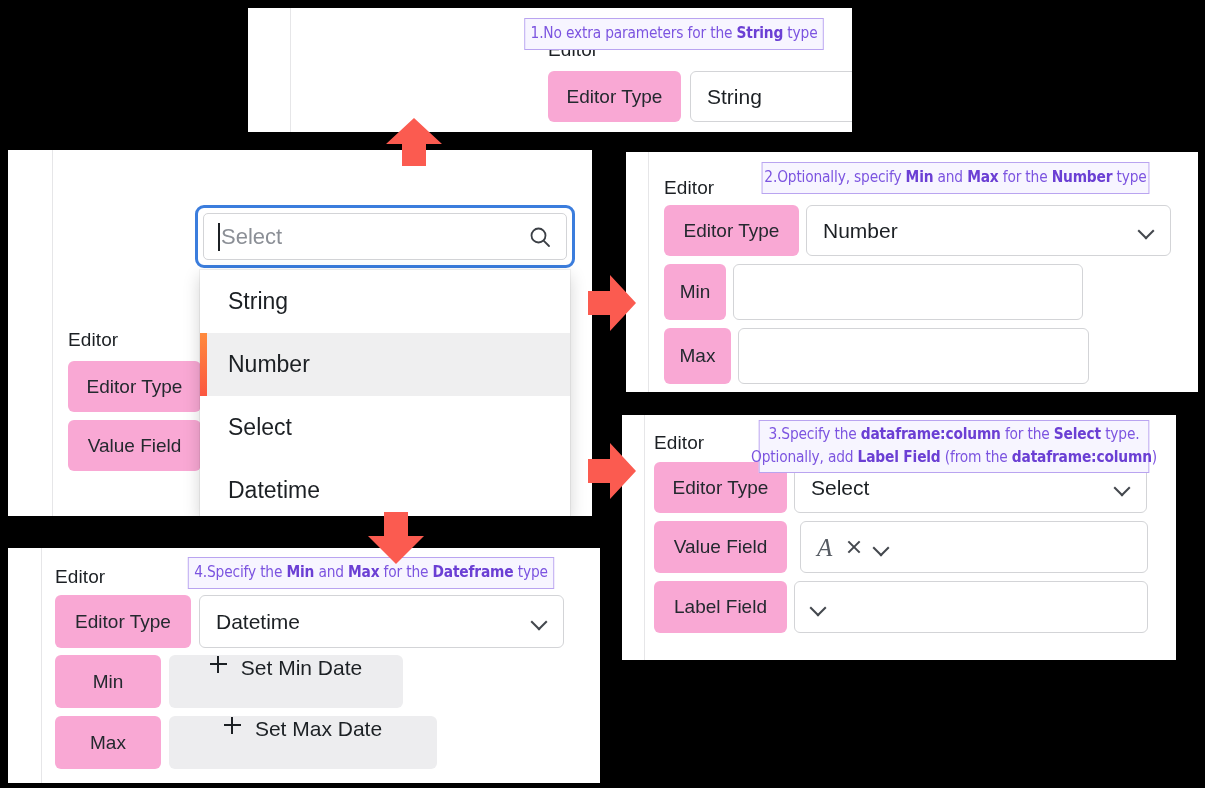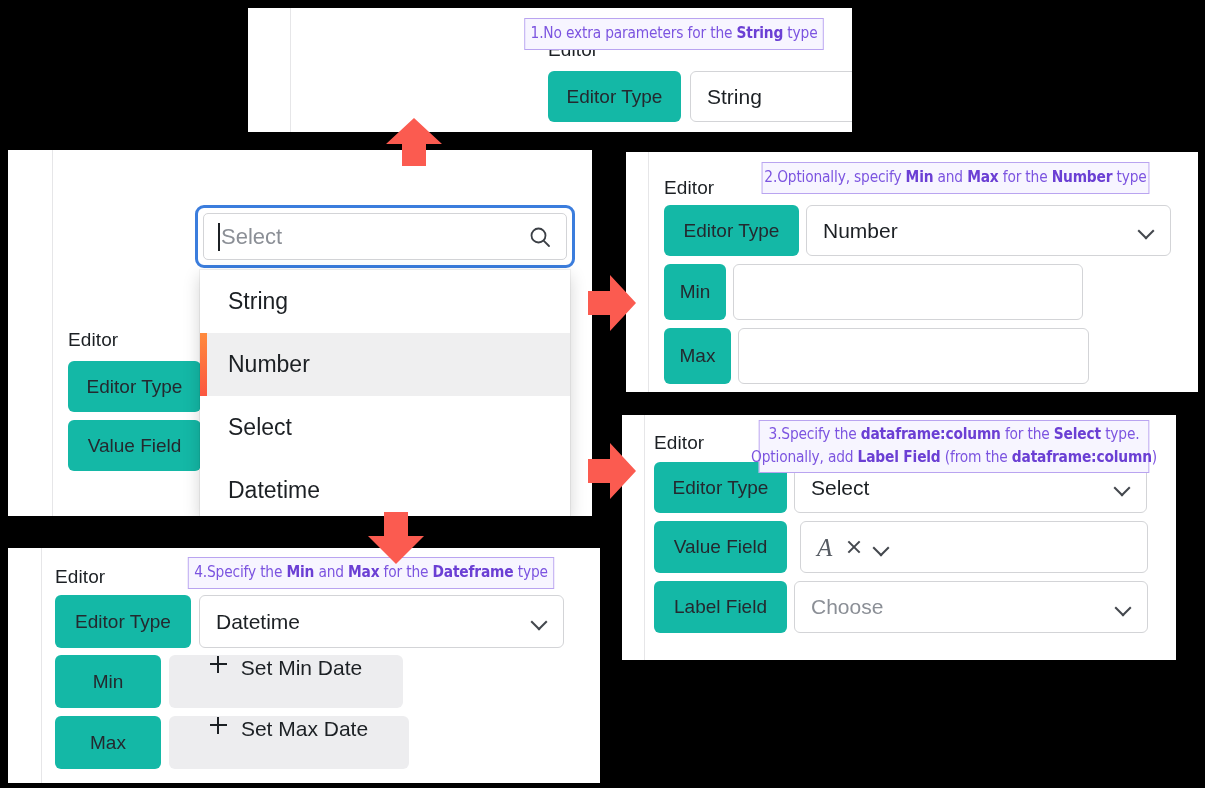--- a/index.html
+++ b/index.html
@@ -47,21 +47,21 @@
     white-space: nowrap;
   }
 
   
   .row {
     position: absolute;
     display: flex;
     align-items: stretch;
   }
   .row-label {
-    background: #14b8a6;
+    background: #f9a8d4;
     border-radius: 6px;
     display: flex;
     align-items: center;
     justify-content: center;
     color: #24292f;
     font-size: 19px;
     font-weight: 400;
     white-space: nowrap;
     box-sizing: border-box;
   }
@@ -358,21 +358,20 @@
         <span class="adorn">
           <i class="xmark"></i>
           <i class="chev"></i>
         </span>
       </div>
     </div>
 
     <div class="row" style="left:32px; top:166px; width:505px; height:52px;">
       <div class="row-label" style="width:133px;">Label Field</div>
       <div class="field" style="margin-left:7px; width:354px;">
-        <span class="val placeholder">Choose</span>
         <span class="adorn">
             <i class="chev"></i>
           </span>
       </div>
     </div>
   </div>
 
   <div class="anno" style="left:122px; top:5px; width:420px; height:53px; display:flex; flex-direction:column; align-items:center; justify-content:center;">
     <span><span>3.Specify the </span><b>dataframe:column</b><span> for the </span><b>Select</b><span> type.</span></span>
     <span><span>Optionally, add </span><b>Label Field</b><span> (from the </span><b>dataframe:column</b><span>)</span></span>
@@ -397,21 +396,21 @@
     <div class="row" style="left:47px; top:107px; width:520px; height:53px;">
       <div class="row-label" style="width:106px;">Min</div>
       <button class="date-btn" style="margin-left:8px; width:234px; height:53px;">
         <i class="plus"></i>
         <span>Set Min Date</span>
       </button>
     </div>
 
     <div class="row" style="left:47px; top:168px; width:520px; height:53px;">
       <div class="row-label" style="width:106px;">Max</div>
-      <button class="date-btn" style="margin-left:8px; width:240px; height:53px;">
+      <button class="date-btn" style="margin-left:8px; width:268px; height:53px;">
         <i class="plus"></i>
         <span>Set Max Date</span>
       </button>
     </div>
   </div>
 
   <div class="anno" style="left:166px; top:9px; width:394px; height:32px; display:flex; align-items:center; justify-content:center;">
     <span><span>4.Specify the </span><b>Min</b><span> and </span><b>Max</b><span> for the </span><b>Dateframe</b><span> type</span></span>
   </div>
 </div>

